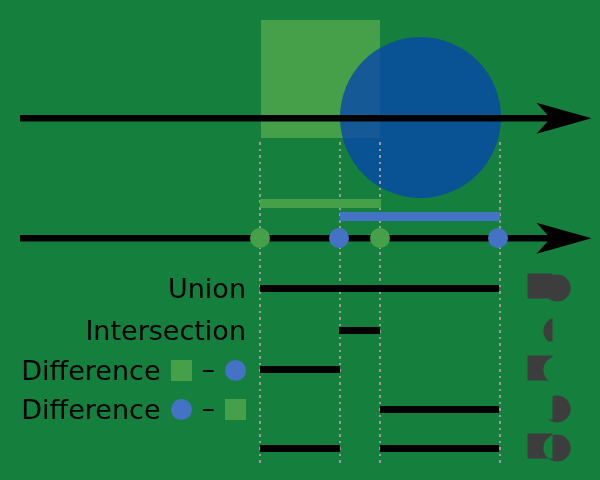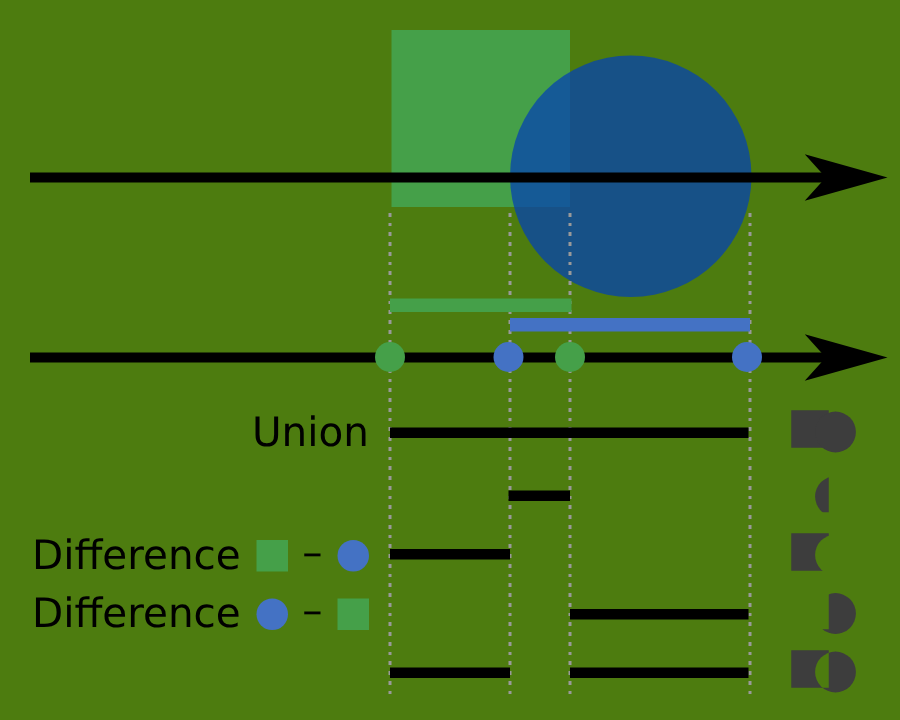--- a/index.html
+++ b/index.html
@@ -1,16 +1,16 @@
 <!DOCTYPE html>
 <html><head>
 <meta charset="utf-8">
 <style>
   html,body{margin:0;padding:0;background:#fff;}
-  #canvas{position:relative;width:600px;height:480px;background:#4d7c0f;overflow:hidden;
+  #canvas{position:relative;width:600px;height:480px;background:#15803d;overflow:hidden;
           font-family:"DejaVu Sans","Liberation Sans",sans-serif;}
   #bg{position:absolute;left:0;top:0;}
   #dynamic-layer{position:absolute;left:0;top:0;width:600px;height:480px;}
   .guide{position:absolute;width:2px;
          background:repeating-linear-gradient(to bottom,#999 0 2.5px,transparent 2.5px 6.5px);}
   .bar{position:absolute;}
   .dot{position:absolute;width:20px;height:20px;border-radius:50%;}
   .seg{position:absolute;height:7px;background:#000;}
   .row-label{position:absolute;right:354px;height:30px;display:flex;align-items:center;
              justify-content:flex-end;gap:10px;font-size:27px;color:#000;white-space:nowrap;}
@@ -67,20 +67,23 @@
       <div class="seg" style="left: 339px; top: 327.4px; width: 41.3px; background: rgb(0, 0, 0);"></div>
       <div class="seg" style="left: 260px; top: 366.4px; width: 79.7px; background: rgb(0, 0, 0);"></div>
       <div class="seg" style="left: 380.3px; top: 406px; width: 119.2px; background: rgb(0, 0, 0);"></div>
       <div class="seg" style="left: 260px; top: 445px; width: 79.7px; background: rgb(0, 0, 0);"></div>
       <div class="seg" style="left: 380.3px; top: 445px; width: 119.2px; background: rgb(0, 0, 0);"></div>
     </div>
 
   <div class="row-label" style="top:273px">
     <span>Union</span>
   </div>
+  <div class="row-label" style="top:315px">
+    <span>Intersection</span>
+  </div>
   <div class="row-label" style="top:355px">
     <span>Difference</span>
     <span class="mini-sq" style="background: rgb(69, 160, 73);"></span>
     <span class="minus">–</span>
     <span class="mini-ci" style="background: rgb(68, 114, 196);"></span>
   </div>
   <div class="row-label" style="top:394px">
     <span>Difference</span>
     <span class="mini-ci" style="background: rgb(68, 114, 196);"></span>
     <span class="minus">–</span>

